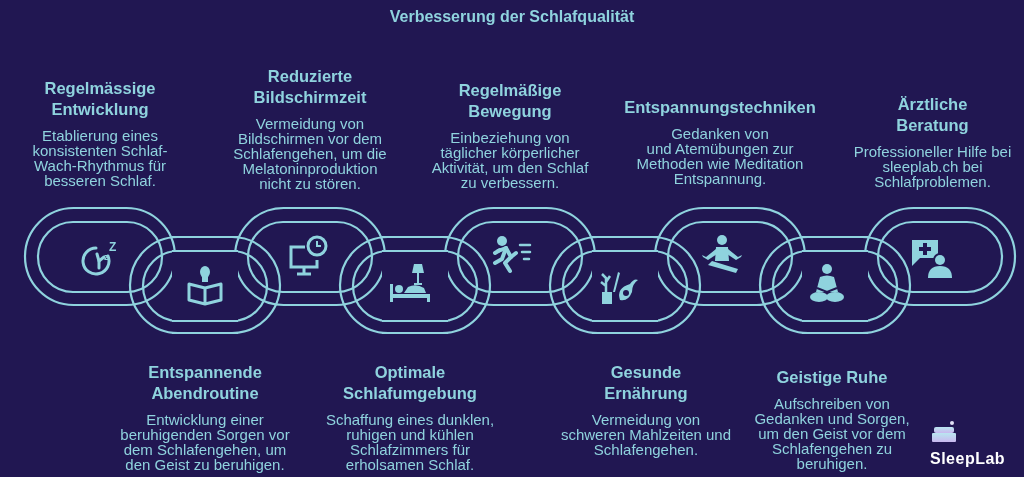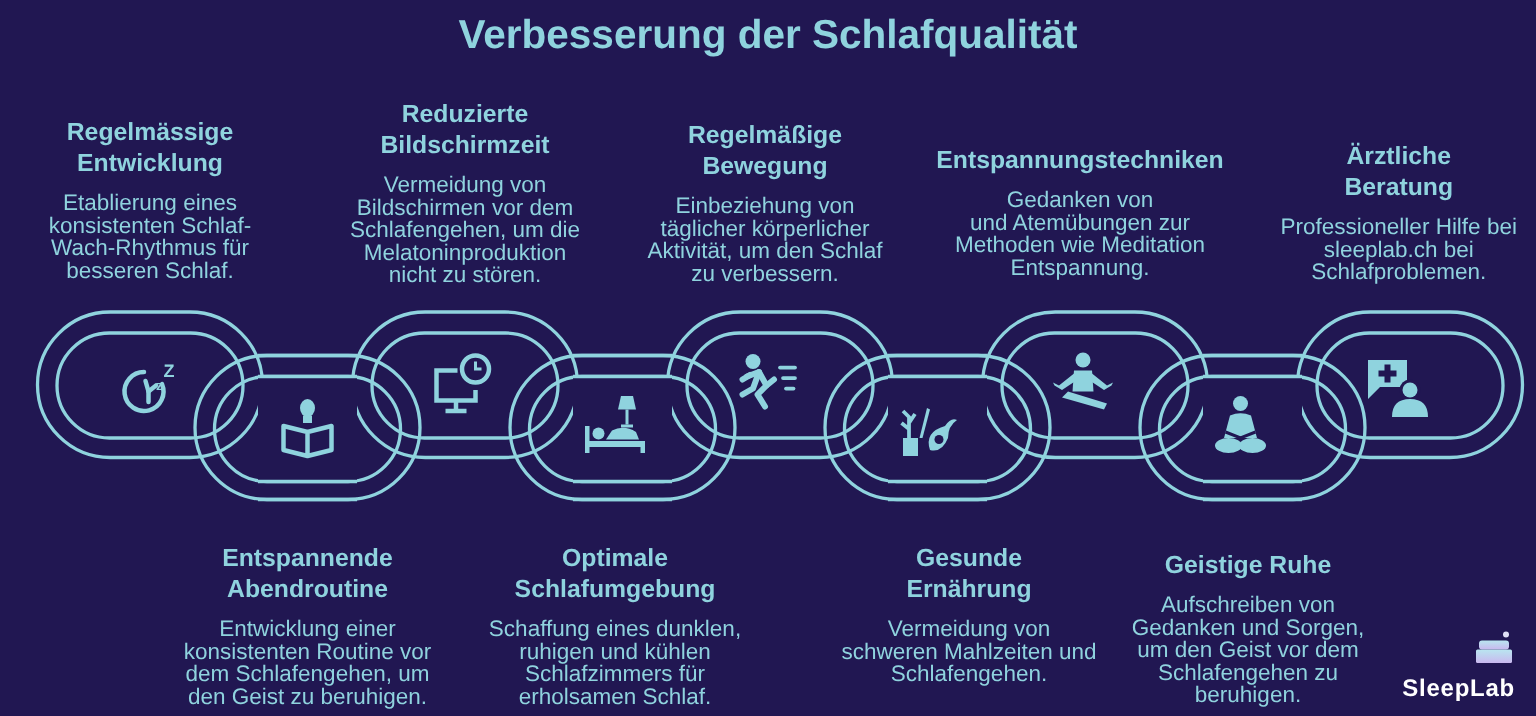--- a/index.html
+++ b/index.html
@@ -5,28 +5,28 @@
   html, body { margin:0; padding:0; }
   body {
     width:1024px; height:477px; overflow:hidden;
     background:#211752;
     font-family:"Liberation Sans", sans-serif;
     color:#8fd3de;
     position:relative;
   }
   .title {
     position:absolute; left:0; top:8px; width:1024px;
-    text-align:center; font-size:27px; font-weight:bold; color:#8fd3de;
+    text-align:center; font-size:16px; font-weight:bold; color:#8fd3de;
   }
   .block { position:absolute; text-align:center; }
   .block .h { font-weight:bold; font-size:16.5px; line-height:21px; color:#8fd3de; }
   .block .d { font-size:15px; line-height:15px; color:#8fd3de; margin-top:8px; }
   #chain { position:absolute; left:0; top:0; }
   .icon { position:absolute; width:44px; height:44px; }
-  .logo { position:absolute; left:930px; top:420px; width:80px; text-align:right; }
+  .logo { position:absolute; left:930px; top:420px; width:80px; text-align:left; }
   .logo .txt { color:#ffffff; font-weight:bold; font-size:16px; letter-spacing:0.5px; margin-top:2px; }
 </style>
 </head>
 <body>
 
 <div class="title">Verbesserung der Schlafqualität</div>
 
 <svg id="chain" width="1024" height="477" viewBox="0 0 1024 477">
   <g fill="none" stroke="#8fd3de" stroke-width="2.2">
 
@@ -253,21 +253,21 @@
   </div>
 </div>
 
 <div class="block" style="left:115px;top:362px;width:180px">
   <div class="h">
       <div>Entspannende</div>
       <div>Abendroutine</div>
     </div>
   <div class="d">
     <div>Entwicklung einer</div>
-    <div>konsistenten Routine vor</div>
+    <div>beruhigenden Sorgen vor</div>
     <div>dem Schlafengehen, um</div>
     <div>den Geist zu beruhigen.</div>
   </div>
 </div>
 
 <div class="block" style="left:320px;top:362px;width:180px">
   <div class="h">
       <div>Optimale</div>
       <div>Schlafumgebung</div>
     </div>

